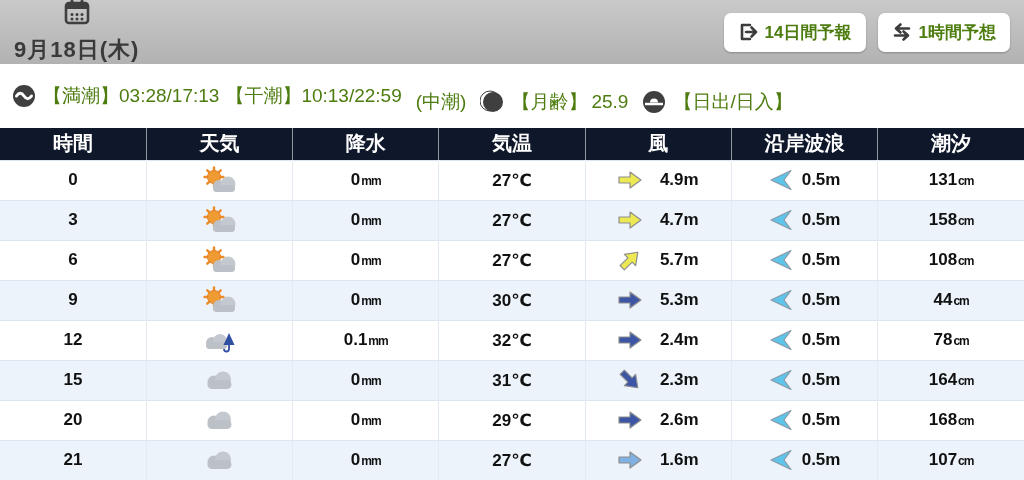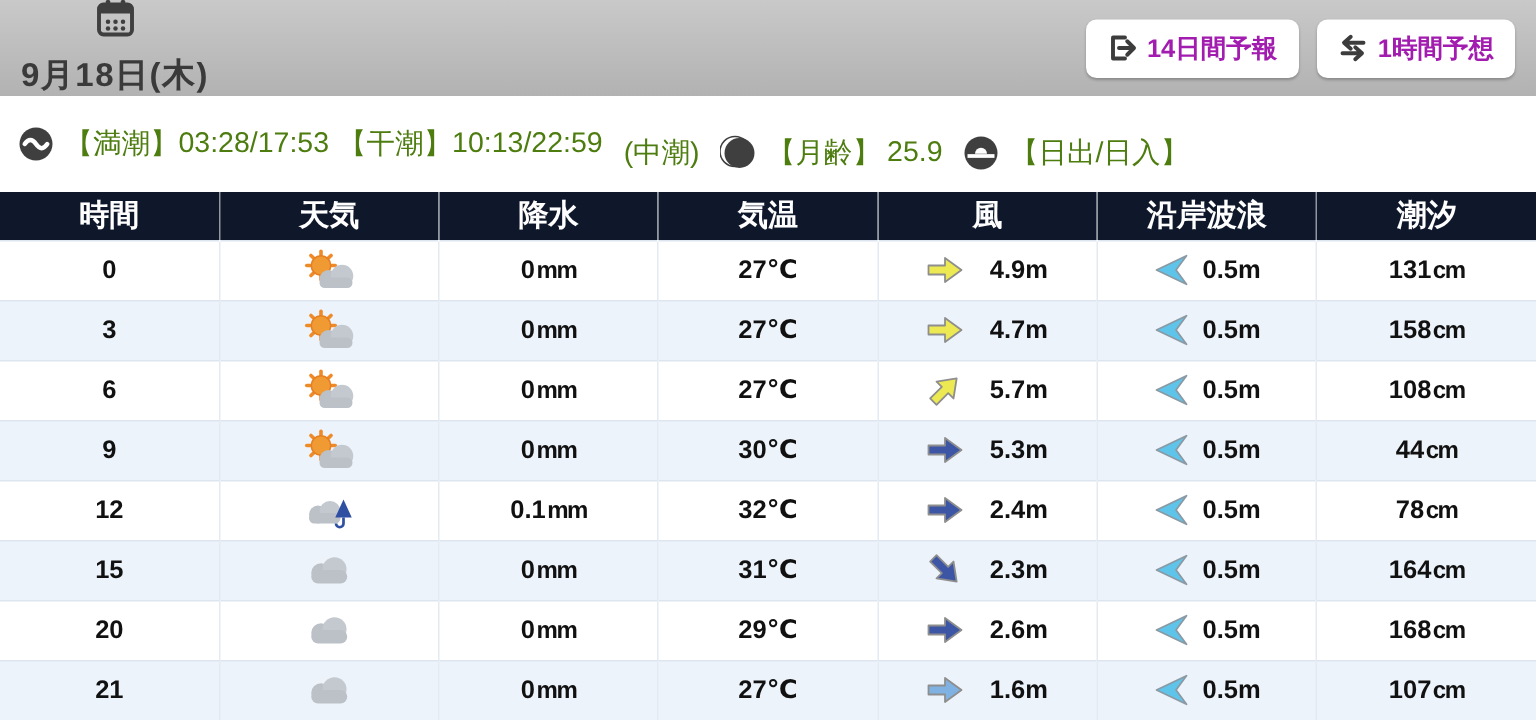--- a/index.html
+++ b/index.html
@@ -9,21 +9,21 @@
   
   .topbar {
     height:64px; background:linear-gradient(180deg,#c9c9c9,#b2b2b2);
     display:flex; align-items:center; justify-content:space-between; padding:0 14px;
   }
   .topbar-left { display:flex; align-items:center; gap:10px;flex-direction:column; }
   .date-title { font-size:22px; font-weight:700; color:#3a3a3a; letter-spacing:1px; }
   .topbar-right { display:flex; align-items:center; gap:12px; }
   .tb-btn {
     display:flex; align-items:center; gap:7px; background:#fff; border:none; cursor:pointer;
-    border-radius:7px; padding:8px 14px; font-size:17px; font-weight:700; color:#a21caf;
+    border-radius:7px; padding:8px 14px; font-size:17px; font-weight:700; color:#4d7c0f;
     font-family:inherit; box-shadow:0 1px 2px rgba(0,0,0,.25);
   }
   .tb-btn svg { flex:0 0 auto; }
 
   
   .infobar {
     height:64px; background:#fff; display:flex; align-items:center; padding:0 12px;
     font-size:19px; font-weight:500; color:#4d7c0f; white-space:nowrap;
   }
   .seg { display:flex; align-items:center; }
@@ -38,21 +38,21 @@
     border-right:1px solid rgba(255,255,255,.55); vertical-align:middle;
   }
   thead th:last-child { border-right:none; }
   tbody td {
     height:40px; text-align:center; vertical-align:middle;
     border-top:1px solid #dde6f0; border-right:1px solid #e4eaf1;
     font-size:17px; font-weight:700; color:#111;
   }
   tbody td:last-child { border-right:none; }
   tbody tr.alt { background:#edf3fa; }
-  .unit { font-size:16px; font-weight:700; letter-spacing:-1px; margin-left:1px; }
+  .unit { font-size:12px; font-weight:700; letter-spacing:-1px; margin-left:1px; }
   .cell-flex { display:flex; align-items:center; justify-content:center; gap:18px; }
   .wave-flex { gap:9px; }
   .arrow { display:flex; width:24px; height:24px; }
   .wicon { display:flex; justify-content:center; }
 </style>
 </head>
 <body>
 
 <div class="app">
 
@@ -98,21 +98,21 @@
 
   <div class="infobar">
     <span class="seg">
       <span class="cicon">
         <svg width="24" height="24" viewBox="0 0 24 24">
           <circle cx="12" cy="12" r="11" fill="#3f3f3f"></circle>
           <path d="M4.5 12 q3.75 -5.5 7.5 0 t7.5 0" fill="none" stroke="#fff" stroke-width="3" stroke-linecap="round"></path>
         </svg>
       </span>
       <span>【満潮】</span>
-      <span>03:28/17:53</span>
+      <span>03:28/17:13</span>
       <span style="margin-left:6px">【干潮】</span>
       <span>10:13/22:59</span>
     </span>
     <span class="seg seg-phase">(中潮)</span>
     <span class="seg">
       <span class="cicon">
         <svg width="24" height="24" viewBox="0 0 24 24">
           <circle cx="10" cy="11" r="10" fill="#fff" stroke="#3f3f3f" stroke-width="1"></circle>
           <circle cx="13" cy="12" r="10" fill="#3f3f3f"></circle>
         </svg>

